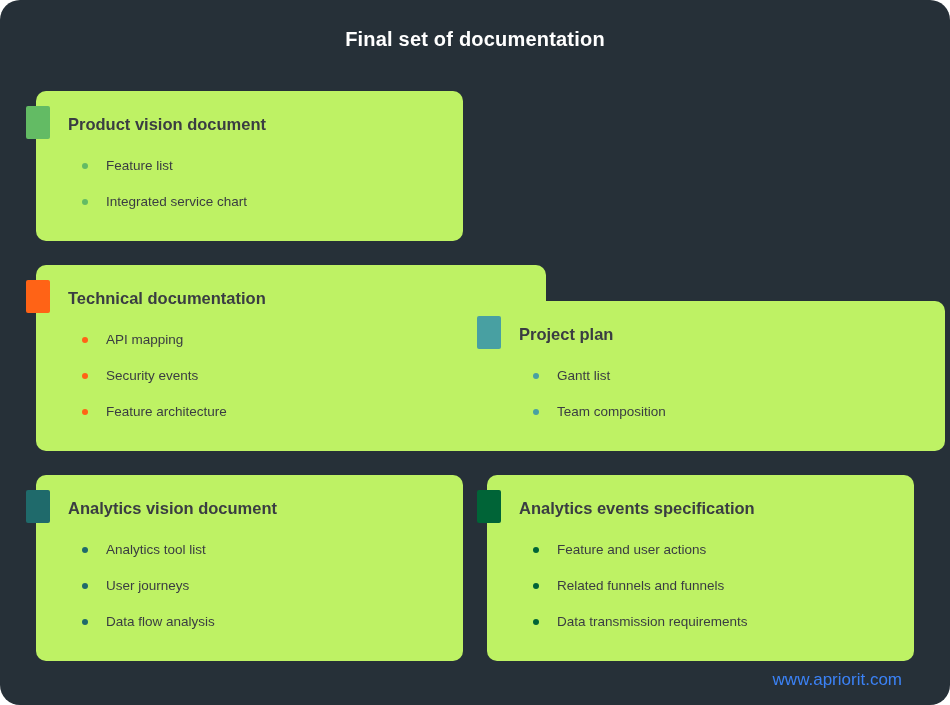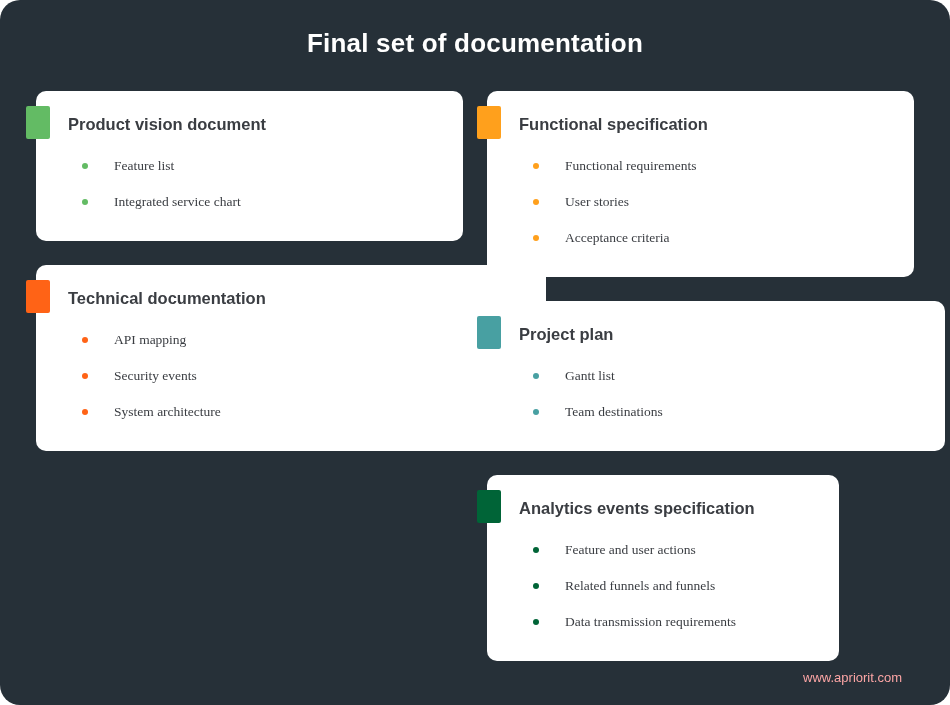--- a/index.html
+++ b/index.html
@@ -3,40 +3,40 @@
   <meta charset="utf-8">
   <style>
     html, body { margin: 0; padding: 0; background: #ffffff; }
     body { width: 950px; height: 705px; overflow: hidden; font-family: "Liberation Sans", sans-serif; }
     .frame {
       position: absolute; left: 0; top: 0; width: 950px; height: 705px;
       background: #263038; border-radius: 20px; overflow: hidden;
     }
     .title {
       position: absolute; left: 0; top: 28px; width: 950px; text-align: center;
-      color: #ffffff; font-size: 26px; font-weight: bold; letter-spacing: 0.2px;
+      color: #ffffff; font-size: 20px; font-weight: bold; letter-spacing: 0.2px;
     }
     .card {
-      position: absolute; background: #ffffff; border-radius: 10px;
+      position: absolute; background: #bef264; border-radius: 10px;
     }
     .accent {
       position: absolute; left: -10px; top: 15px; width: 24px; height: 33px; border-radius: 2px;
     }
     .card-title {
       position: absolute; left: 32px; top: 24px; font-size: 16.5px; font-weight: bold;
       color: #3a3d42;
     }
     .items { position: absolute; left: 46px; top: 66px; margin: 0; padding: 0; list-style: none; }
     .item { position: relative; height: 36px; font-size: 13.5px; color: #3a3d42; line-height: 18px; }
     .bullet {
       position: absolute; left: 0; top: 6px; width: 6px; height: 6px; border-radius: 50%;
     }
-    .item-label { position: absolute; left: 32px; top: 0; white-space: nowrap; font-family: Liberation Serif, serif; }
+    .item-label { position: absolute; left: 24px; top: 0; white-space: nowrap; }
     .footer {
-      position: absolute; right: 48px; top: 670px; color: #fca5a5; font-size: 13px;
+      position: absolute; right: 48px; top: 670px; color: #3b82f6; font-size: 17px;
     }
   </style>
 </head>
 <body>
 
 <div class="frame">
   <div class="title">Final set of documentation</div>
 
   <div class="card" style="left:36px; top:91px; width:427px; height:150px;">
     <div class="accent" style="background:#63bb64;"></div>
@@ -60,61 +60,61 @@
       <li class="item">
           <span class="bullet" style="background:#ff6316;"></span>
           <span class="item-label">API mapping</span>
         </li>
       <li class="item">
           <span class="bullet" style="background:#ff6316;"></span>
           <span class="item-label">Security events</span>
         </li>
       <li class="item">
           <span class="bullet" style="background:#ff6316;"></span>
-          <span class="item-label">System architecture</span>
+          <span class="item-label">Feature architecture</span>
         </li>
     </ul>
   </div>
 
-
-  <div class="card" style="left:487px; top:91px; width:427px; height:186px;">
-    <div class="accent" style="background:#ffa01c;"></div>
-    <div class="card-title">Functional specification</div>
+  <div class="card" style="left:36px; top:475px; width:427px; height:186px;">
+    <div class="accent" style="background:#1f6a6b;"></div>
+    <div class="card-title">Analytics vision document</div>
     <ul class="items">
       <li class="item">
-          <span class="bullet" style="background:#ffa01c;"></span>
-          <span class="item-label">Functional requirements</span>
+          <span class="bullet" style="background:#1f6a6b;"></span>
+          <span class="item-label">Analytics tool list</span>
         </li>
       <li class="item">
-          <span class="bullet" style="background:#ffa01c;"></span>
-          <span class="item-label">User stories</span>
+          <span class="bullet" style="background:#1f6a6b;"></span>
+          <span class="item-label">User journeys</span>
         </li>
       <li class="item">
-          <span class="bullet" style="background:#ffa01c;"></span>
-          <span class="item-label">Acceptance criteria</span>
+          <span class="bullet" style="background:#1f6a6b;"></span>
+          <span class="item-label">Data flow analysis</span>
         </li>
     </ul>
   </div>
+
 
   <div class="card" style="left:487px; top:301px; width:458px; height:150px;">
     <div class="accent" style="background:#48a0a2;"></div>
     <div class="card-title">Project plan</div>
     <ul class="items">
       <li class="item">
           <span class="bullet" style="background:#48a0a2;"></span>
           <span class="item-label">Gantt list</span>
         </li>
       <li class="item">
           <span class="bullet" style="background:#48a0a2;"></span>
-          <span class="item-label">Team destinations</span>
+          <span class="item-label">Team composition</span>
         </li>
     </ul>
   </div>
 
-  <div class="card" style="left:487px; top:475px; width:352px; height:186px;">
+  <div class="card" style="left:487px; top:475px; width:427px; height:186px;">
     <div class="accent" style="background:#006437;"></div>
     <div class="card-title">Analytics events specification</div>
     <ul class="items">
       <li class="item">
           <span class="bullet" style="background:#006437;"></span>
           <span class="item-label">Feature and user actions</span>
         </li>
       <li class="item">
           <span class="bullet" style="background:#006437;"></span>
           <span class="item-label">Related funnels and funnels</span>

